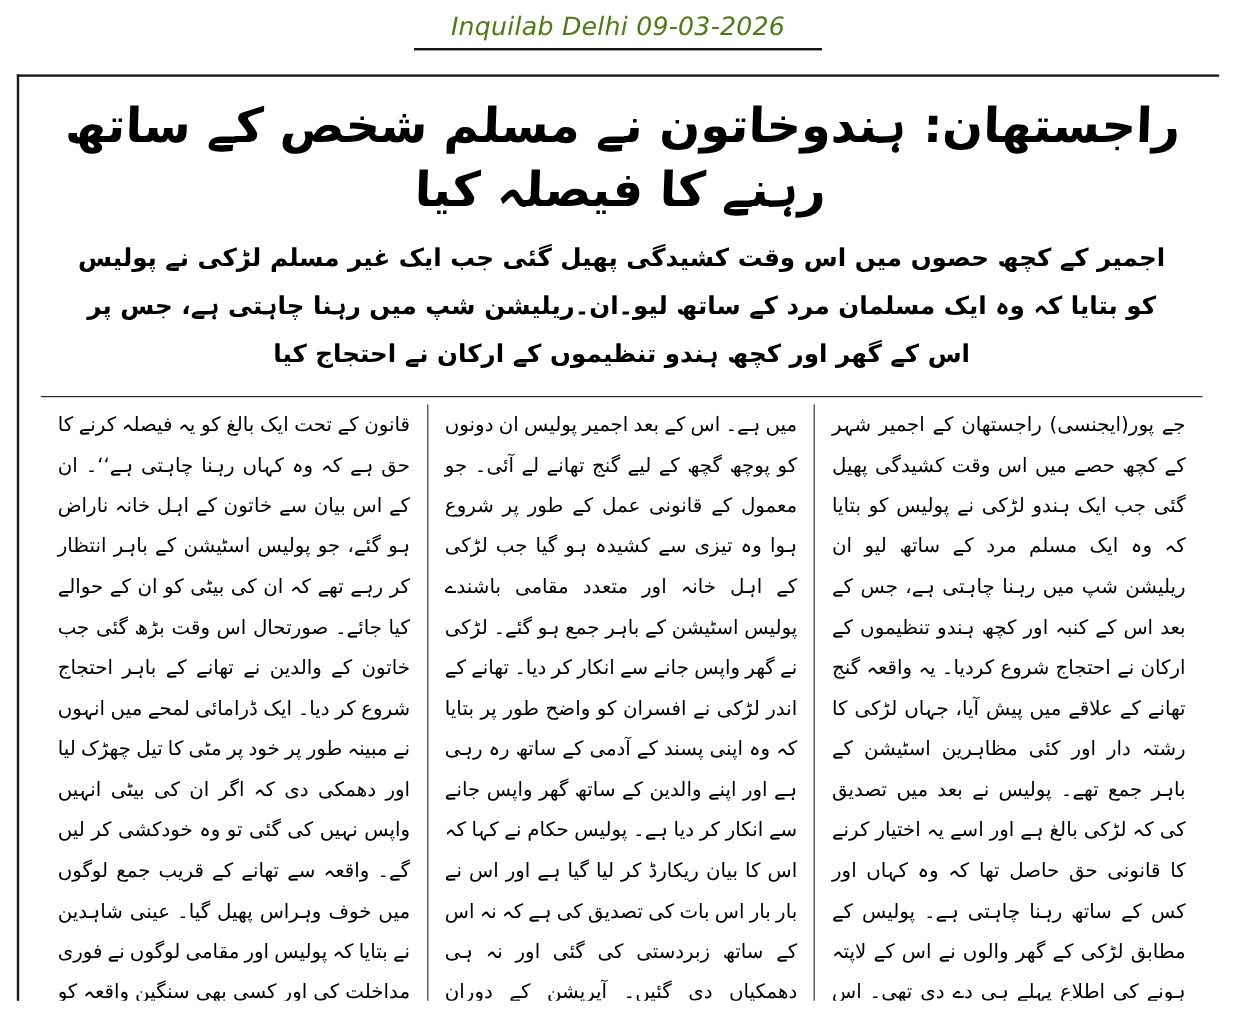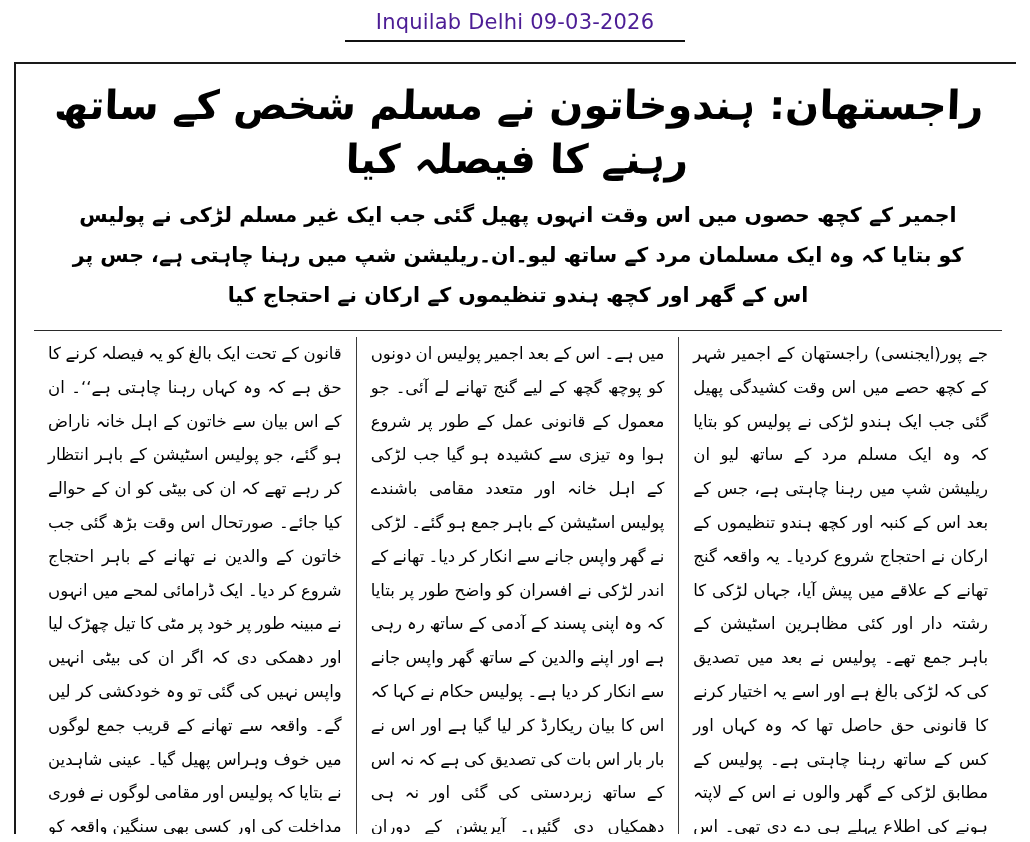--- a/index.html
+++ b/index.html
@@ -21,24 +21,25 @@
     box-sizing: border-box;
   }
   
   .header {
     text-align: center;
     padding-top: 8px;
   }
   .header-title {
     font-size: 21px;
     font-family: "DejaVu Sans", sans-serif;
-    color: #4c1d95;
+    color: #4d7c0f;
     letter-spacing: 0.2px;
     display: inline-block;
     padding: 2px 10px 6px 10px;
+    font-style: italic;
   }
   .header-rule {
     width: 340px;
     height: 2px;
     background: #111;
     margin: 0 auto;
   }
   
   .clip {
     position: absolute;
@@ -118,21 +119,21 @@
 
   <div class="header">
     <div class="header-title">Inquilab Delhi 09-03-2026</div>
     <div class="header-rule"></div>
   </div>
 
   <div class="clip">
 
     <div class="headline">راجستھان: ہندوخاتون نے مسلم شخص کے ساتھ رہنے کا فیصلہ کیا</div>
 
-    <div class="standfirst">اجمیر کے کچھ حصوں میں اس وقت انہوں پھیل گئی جب ایک غیر مسلم لڑکی نے پولیس کو بتایا کہ وہ ایک مسلمان مرد کے ساتھ لیو۔ان۔ریلیشن شپ میں رہنا چاہتی ہے، جس پر اس کے گھر اور کچھ ہندو تنظیموں کے ارکان نے احتجاج کیا</div>
+    <div class="standfirst">اجمیر کے کچھ حصوں میں اس وقت کشیدگی پھیل گئی جب ایک غیر مسلم لڑکی نے پولیس کو بتایا کہ وہ ایک مسلمان مرد کے ساتھ لیو۔ان۔ریلیشن شپ میں رہنا چاہتی ہے، جس پر اس کے گھر اور کچھ ہندو تنظیموں کے ارکان نے احتجاج کیا</div>
 
     <div class="intro-rule"></div>
 
     <div class="columns">
       <div class="col">
         <p>جے پور(ایجنسی) راجستھان کے اجمیر شہر کے کچھ حصے میں اس وقت کشیدگی پھیل گئی جب ایک ہندو لڑکی نے پولیس کو بتایا کہ وہ ایک مسلم مرد کے ساتھ لیو ان ریلیشن شپ میں رہنا چاہتی ہے، جس کے بعد اس کے کنبہ اور کچھ ہندو تنظیموں کے ارکان نے احتجاج شروع کردیا۔ یہ واقعہ گنج تھانے کے علاقے میں پیش آیا، جہاں لڑکی کا رشتہ دار اور کئی مظاہرین اسٹیشن کے باہر جمع تھے۔ پولیس نے بعد میں تصدیق کی کہ لڑکی بالغ ہے اور اسے یہ اختیار کرنے کا قانونی حق حاصل تھا کہ وہ کہاں اور کس کے ساتھ رہنا چاہتی ہے۔ پولیس کے مطابق لڑکی کے گھر والوں نے اس کے لاپتہ ہونے کی اطلاع پہلے ہی دے دی تھی۔ اس معاملہ میں اس وقت نیا موڑ آیا جب لڑکی چپ چاپ میں سپرنٹنڈنٹ آف پولیس کے دفتر میں اس مسلمان شخص کے ساتھ پیش ہوئی جس کے ساتھ وہ ریلیشن</p>
       </div>
       <div class="col">
         <p>میں ہے۔ اس کے بعد اجمیر پولیس ان دونوں کو پوچھ گچھ کے لیے گنج تھانے لے آئی۔ جو معمول کے قانونی عمل کے طور پر شروع ہوا وہ تیزی سے کشیدہ ہو گیا جب لڑکی کے اہل خانہ اور متعدد مقامی باشندے پولیس اسٹیشن کے باہر جمع ہو گئے۔ لڑکی نے گھر واپس جانے سے انکار کر دیا۔ تھانے کے اندر لڑکی نے افسران کو واضح طور پر بتایا کہ وہ اپنی پسند کے آدمی کے ساتھ رہ رہی ہے اور اپنے والدین کے ساتھ گھر واپس جانے سے انکار کر دیا ہے۔ پولیس حکام نے کہا کہ اس کا بیان ریکارڈ کر لیا گیا ہے اور اس نے بار بار اس بات کی تصدیق کی ہے کہ نہ اس کے ساتھ زبردستی کی گئی اور نہ ہی دھمکیاں دی گئیں۔ آپریشن کے دوران موجود ایک پولیس افسر کا کہنا تھا کہ ’’خاتون بالغ ہے، اس نے واضح طور پر کہا کہ وہ مرد کے ساتھ اپنی مرضی سے رہنا چاہتی ہے۔</p>
       </div>

